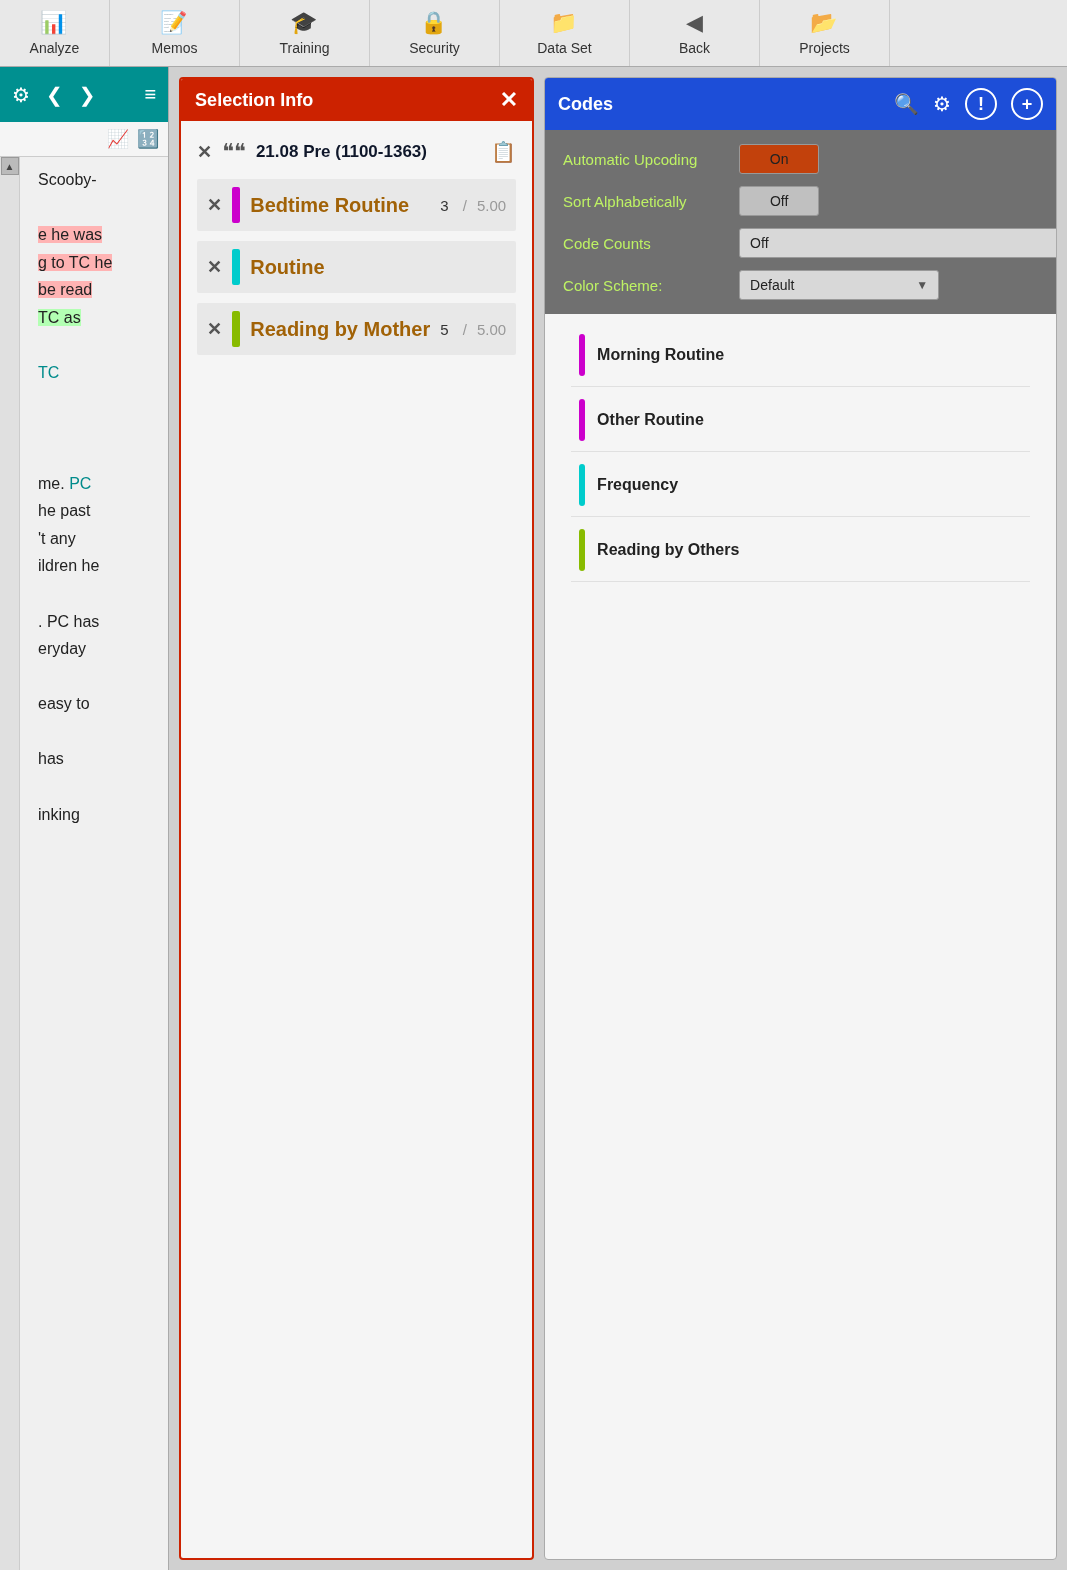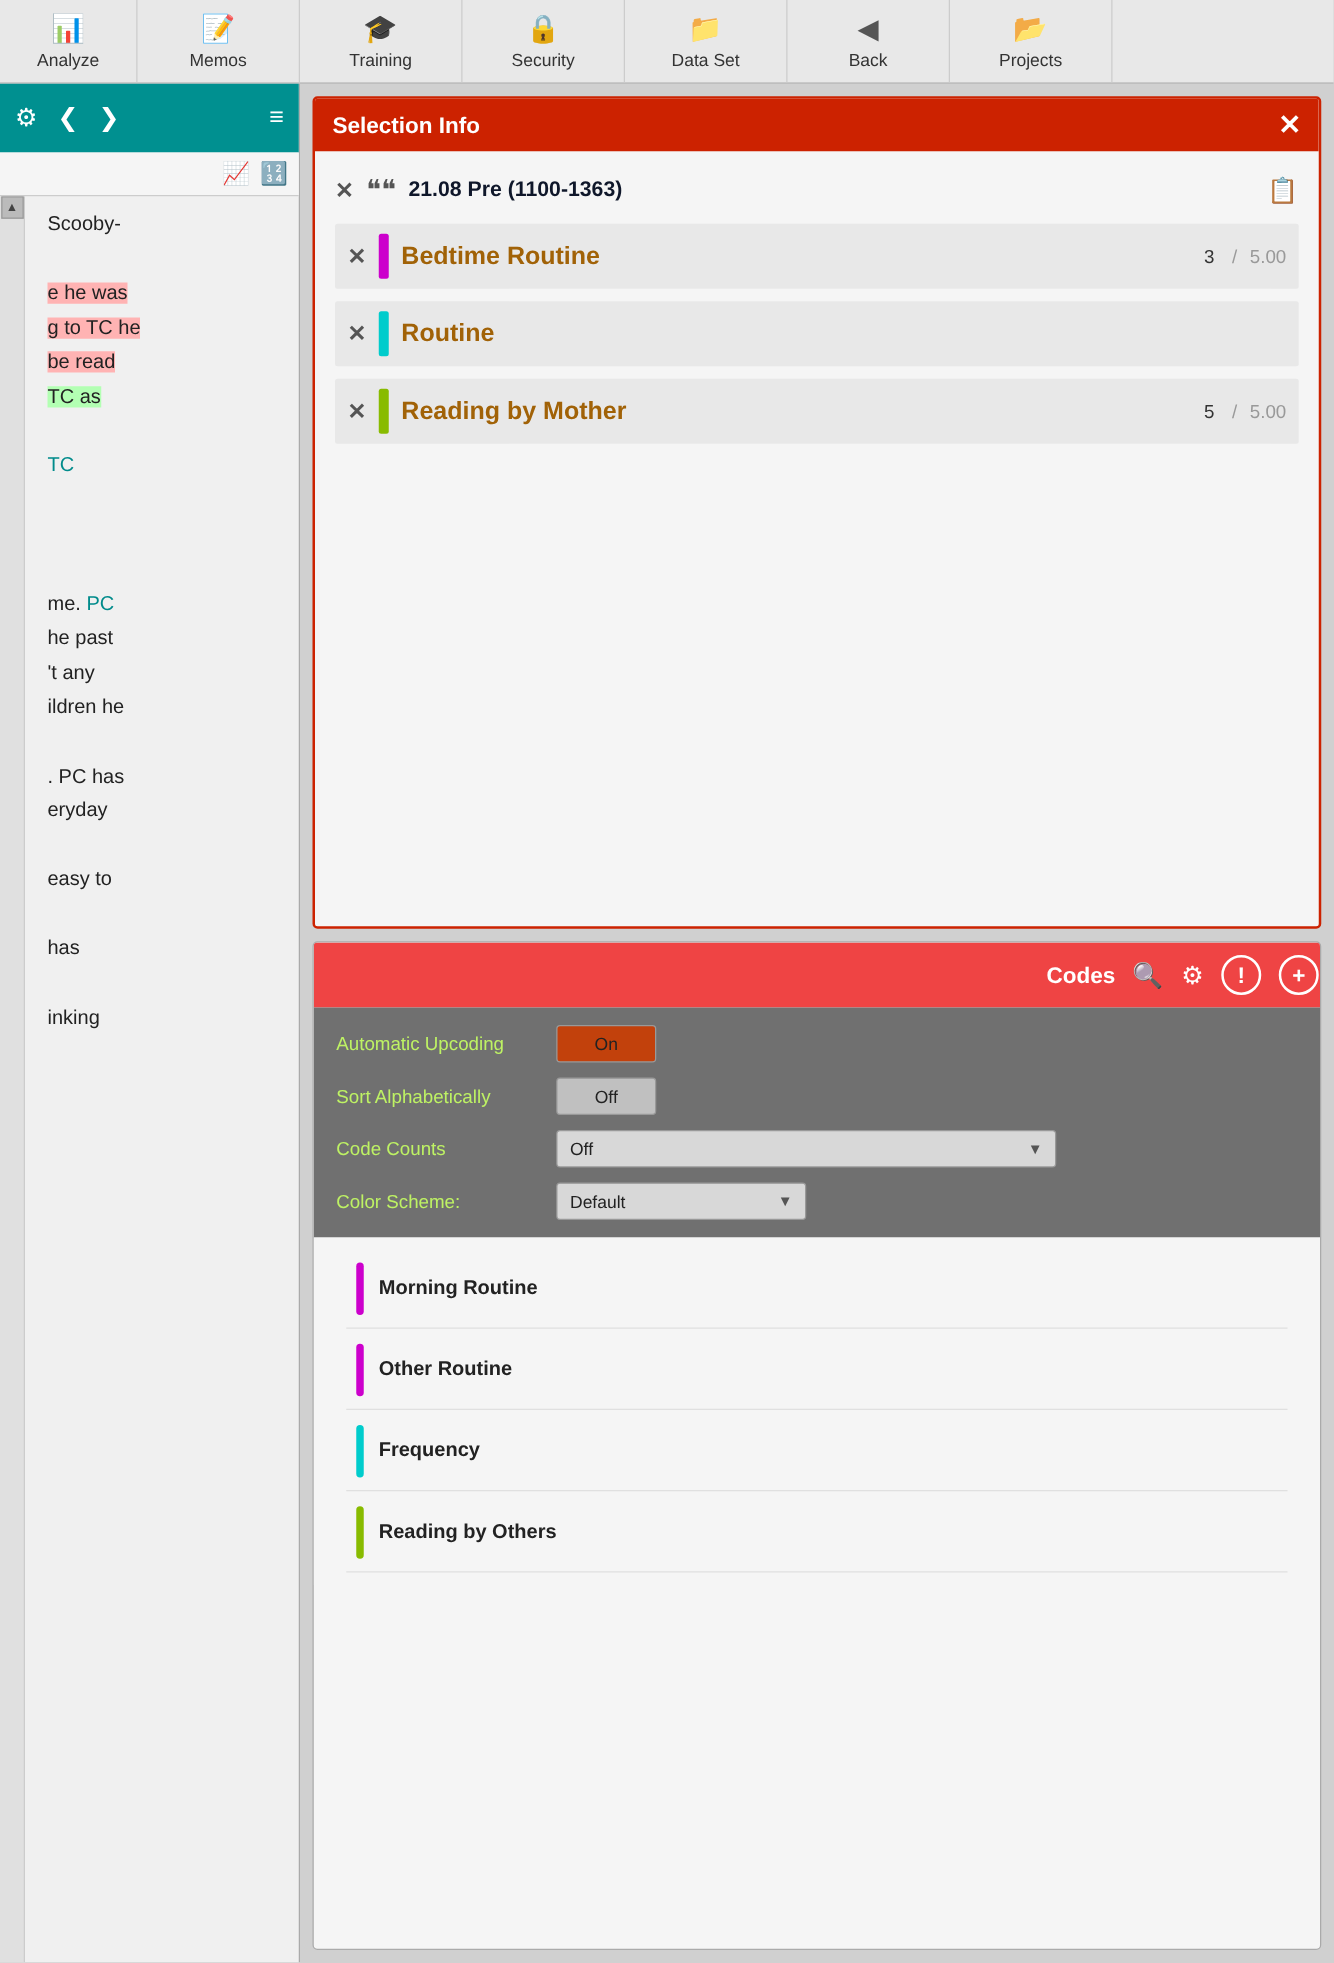--- a/index.html
+++ b/index.html
@@ -128,21 +128,21 @@
 
     .text-line { margin-bottom: 2px; }
     .highlight-pink { background: #ffb3b3; }
     .highlight-green { background: #b3ffb3; }
     .text-cyan { color: #008B8B; }
 
     
     .right-panel {
       flex: 1;
       display: flex;
-      flex-direction: column;
+      flex-direction: row;
       background: #d0d0d0;
       padding: 10px;
       gap: 10px;
     }
 
     
     .selection-info-panel {
       background: #f5f5f5;
       border: 2px solid #cc2200;
       border-radius: 4px;
@@ -235,27 +235,26 @@
 
     
     .codes-panel {
       background: #f5f5f5;
       border: 1px solid #aaa;
       border-radius: 4px;
       overflow: hidden;
       flex: 1;
     }
     .codes-header {
-      background: #ef4444;
-      color: white;
-      display: flex;
-      align-items: center;
-      padding: 10px 1px;
+      background: #1d4ed8;
+      color: white;
+      display: flex;
+      align-items: center;
+      padding: 10px 13px;
       gap: 14px;
-      text-align: right;
     }
     .codes-title {
       font-size: 18px;
       font-weight: bold;
       color: white;
       flex: 1;
     }
     .codes-icon-btn {
       color: white;
       font-size: 20px;

